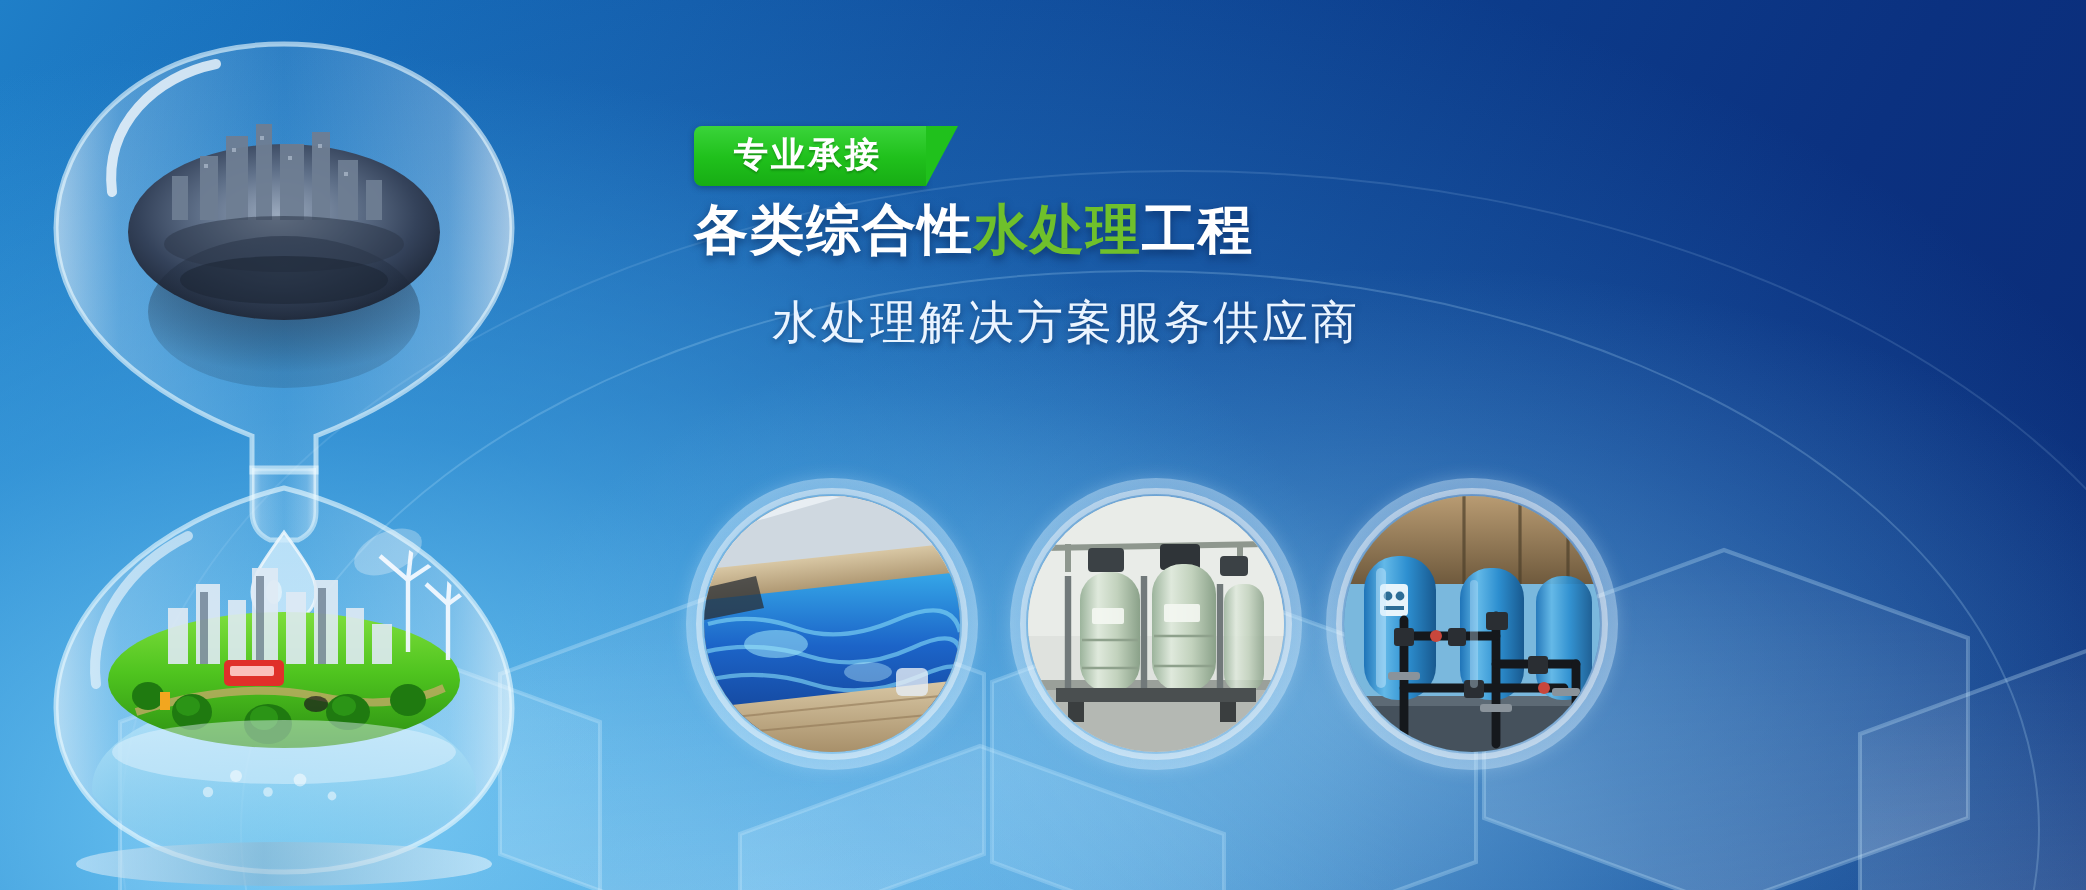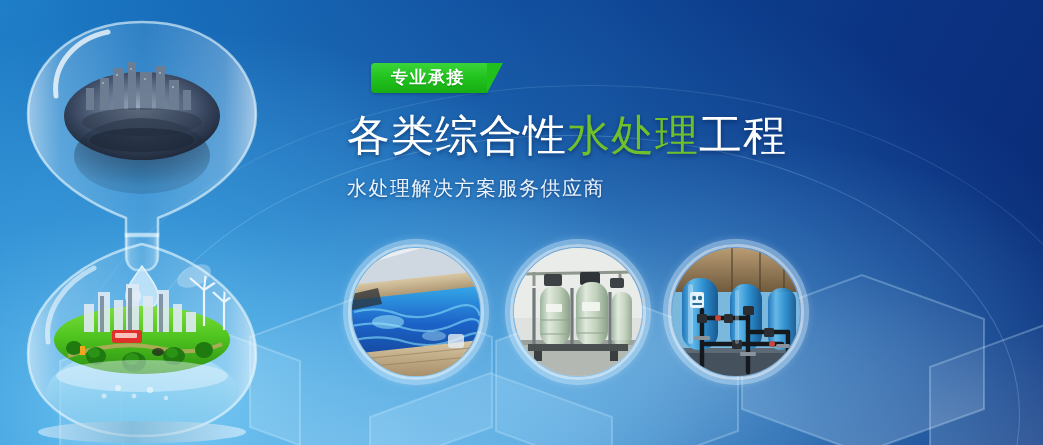--- a/index.html
+++ b/index.html
@@ -39,54 +39,53 @@
   
   .copy{position:absolute;left:347px;top:63px;width:430px;}
 
   
   .badge{
     position:relative;display:inline-block;height:30px;
     padding:0 22px 0 20px;
     background:linear-gradient(180deg,#3ad43a 0%,#20c11c 52%,#17ad14 100%);
     border-radius:4px 0 0 4px;
     box-shadow:0 1px 3px rgba(0,20,60,.35);
-    margin-left:24px;
   }
   .badge::after{
     content:"";position:absolute;top:0;right:-16px;width:0;height:0;
     border-style:solid;border-width:30px 16px 0 0;
     border-color:#20c11c transparent transparent transparent;
   }
   .badge-text{
     display:block;line-height:30px;font-size:17px;font-weight:700;color:#fff;
     letter-spacing:1.5px;white-space:nowrap;
     text-shadow:0 1px 1px rgba(0,60,0,.30);
   }
 
   
   .headline{
-    margin-top:20px;font-size:43px;line-height:1.06;font-weight:400;
+    margin-top:8px;font-size:27px;line-height:1.06;font-weight:700;
     letter-spacing:1px;white-space:nowrap;color:#ffffff;
     text-shadow:0 2px 4px rgba(0,25,70,.55);
   }
   .headline .hl-green{color:#6fc02b;}
 
   
   .eng{
     margin-top:9px;padding:4px 0 5px;
     border-top:1px solid rgba(150,195,235,.34);
     border-bottom:1px solid rgba(150,195,235,.34);
     font-size:12.5px;letter-spacing:.55px;white-space:nowrap;
     color:#9fc4e4;
   }
 
   
   .tagline{
-    margin-top:16px;font-size:20px;letter-spacing:1.5px;color:#eaf4ff;
-    text-shadow:0 1px 3px rgba(0,25,70,.5);white-space:nowrap;
+    margin-top:16px;font-size:23px;letter-spacing:1.5px;color:#eaf4ff;
+    text-shadow:0 1px 3px rgba(0,25,70,.5);white-space:nowrap;margin-left:39px;
   }
 
   
   .shots{position:absolute;left:352px;top:248px;width:460px;height:128px;}
   .shot{position:absolute;top:0;width:128px;height:128px;border-radius:50%;}
   .shot:nth-child(1){left:0;}
   .shot:nth-child(2){left:162px;}
   .shot:nth-child(3){left:320px;}
   .shot .ring{
     position:absolute;inset:-9px;border-radius:50%;

